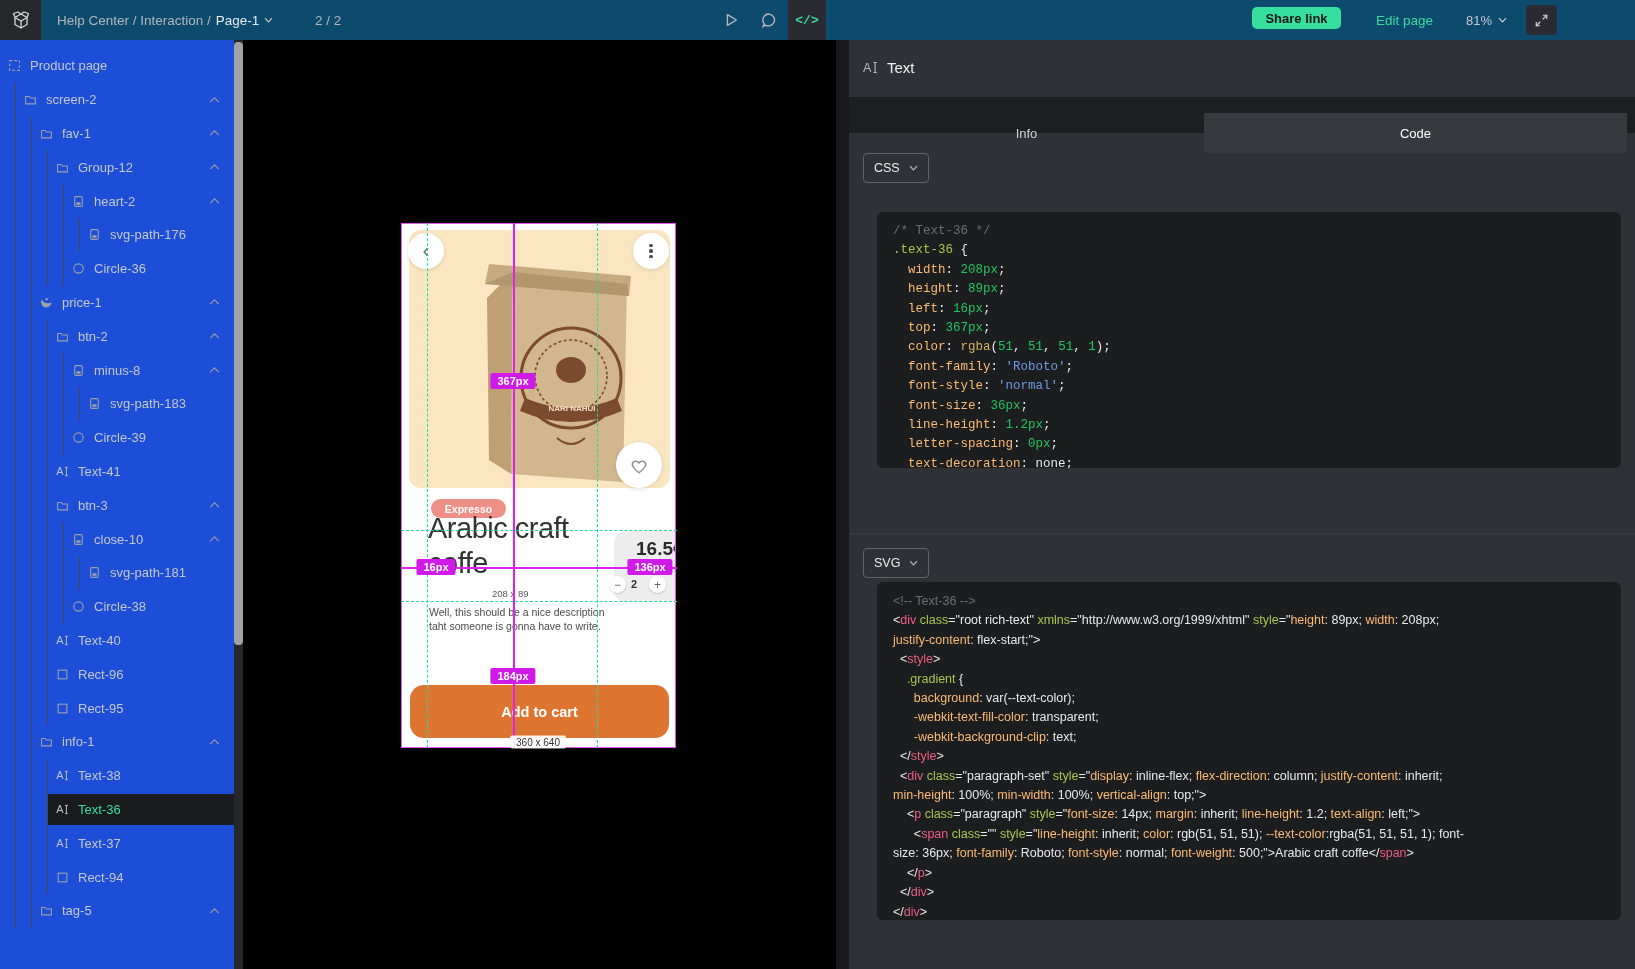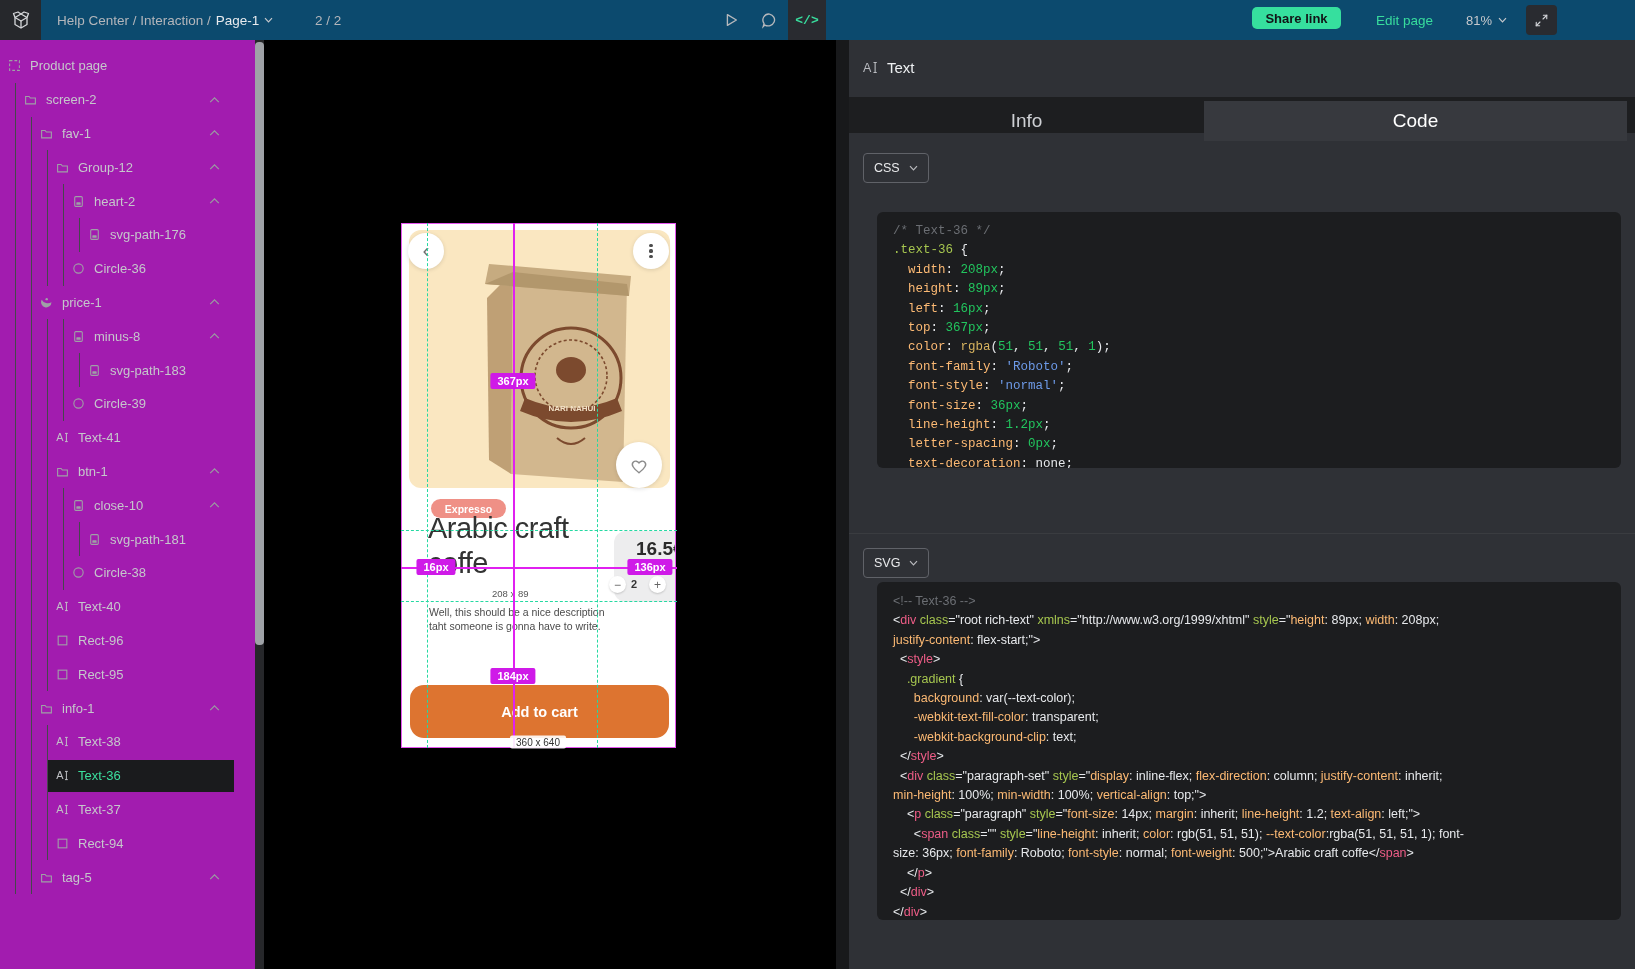--- a/index.html
+++ b/index.html
@@ -14,21 +14,21 @@
   .tb-ic{position:absolute;top:0;height:40px;width:38px;display:flex;align-items:center;justify-content:center;cursor:pointer;}
   .code-tile{background:#292b30;}
   .code-glyph{font-family:"Liberation Mono",monospace;font-size:13px;font-weight:bold;color:#38dd9d;}
   .share-btn{position:absolute;left:1252px;top:7px;width:89px;height:22px;background:#36df9e;border-radius:5px;
     display:flex;align-items:center;justify-content:center;font-size:13px;font-weight:600;color:#121417;cursor:pointer;}
   .edit-link{position:absolute;left:1376px;top:0;height:40px;display:flex;align-items:center;font-size:13.5px;color:#38dd9d;cursor:pointer;}
   .zoom-ctl{position:absolute;left:1466px;top:0;height:40px;display:flex;align-items:center;gap:6px;font-size:13px;color:#c6c8cc;cursor:pointer;}
   .expand-tile{position:absolute;left:1526px;top:5px;width:31px;height:30px;background:#292b30;border-radius:4px;
     display:flex;align-items:center;justify-content:center;cursor:pointer;}
   
-  .sidebar{position:absolute;left:0;top:40px;width:264px;height:929px;background:#a21caf;z-index:40;}
+  .sidebar{position:absolute;left:0;top:40px;width:243px;height:929px;background:#1d4ed8;z-index:40;}
   .tree{position:absolute;left:0;top:9px;width:234px;}
   .trow{height:33.8px;display:flex;align-items:center;position:relative;cursor:pointer;}
   .tg{position:absolute;top:0;bottom:0;width:1px;background:#45474c;}
   .tic{width:13px;height:13px;display:inline-block;flex:none;position:relative;}
   .tic svg{width:13px;height:13px;display:block;}
   .tlb{margin-left:9px;font-size:13px;color:#c5c7cb;position:relative;white-space:nowrap;}
   .tch{position:absolute;right:14px;top:50%;transform:translateY(-50%);width:11px;height:7px;}
   .tch svg{width:11px;height:7px;display:block;}
   .trow.sel::before{content:'';position:absolute;left:48px;right:0;top:1px;bottom:1px;background:#1a1b1d;}
   .trow.sel .tlb{color:#3bdf9e;}
@@ -63,21 +63,21 @@
   .mbadge{position:absolute;transform:translate(-50%,-50%);background:#cf1ae8;color:#fff;font-size:11px;font-weight:600;
     padding:2px 7px;border-radius:2px;z-index:7;white-space:nowrap;}
   .size-label{position:absolute;left:295px;top:702px;transform:translate(-50%,-50%);background:rgba(255,255,255,.9);
     color:#333;font-size:10px;padding:1px 6px;border-radius:2px;z-index:7;white-space:nowrap;}
   
   .panel{position:absolute;left:836px;top:40px;width:799px;height:929px;background:#2f3136;}
   .gutter{position:absolute;left:0;top:0;width:13px;height:929px;background:#18191b;z-index:9;}
   .p-head{position:absolute;left:27px;top:14px;height:26px;display:flex;align-items:center;gap:9px;}
   .p-head .tt{font-size:15px;color:#eef0f2;}
   .tabbar{position:absolute;left:0;top:57px;width:799px;height:36px;background:#1d1e20;}
-  .tab{position:absolute;top:4px;height:40px;display:flex;align-items:center;justify-content:center;font-size:19px;cursor:pointer;}
+  .tab{position:absolute;top:16px;height:40px;display:flex;align-items:center;justify-content:center;font-size:13px;cursor:pointer;}
   .tab-info{left:13px;width:355px;color:#ced0d4;}
   .tab-code{left:368px;width:423px;background:#37393e;color:#fff;}
   .dd{position:absolute;height:30px;border:1px solid #606268;border-radius:4px;display:flex;align-items:center;
     gap:9px;padding:0 10px;font-size:12.5px;color:#e9eaec;cursor:pointer;}
   .dd-css{left:27px;top:113px;}
   .dd-svg{left:27px;top:508px;}
   .codecard{position:absolute;left:41px;width:744px;background:#1c1d1f;border-radius:6px;padding:10px 16px;
     font-size:12.5px;line-height:19.4px;white-space:pre;overflow:hidden;}
   .card-css{top:172px;height:256px;font-family:Liberation Mono, monospace;}
   .card-svg{top:542px;height:338px;}
@@ -255,20 +255,36 @@
         <span class="tch">
           <svg viewBox="0 0 11 7">
             <path d="M1.2 5.6 L5.5 1.4 L9.8 5.6" fill="none" stroke="#9a9ca1" stroke-width="1.2"></path>
           </svg>
         </span>
       </div>
       <div class="trow">
         <span class="tg" style="left: 15px;"></span>
         <span class="tg" style="left: 31px;"></span>
         <span class="tg" style="left: 47px;"></span>
+        <span class="tic" style="margin-left: 56px;">
+          <svg viewBox="0 0 12 12">
+            <path d="M1.5 3.2h3.2l1.2 1.4h4.6V10h-9z" fill="none" stroke="#9fa1a6"></path>
+          </svg>
+        </span>
+        <span class="tlb">btn-2</span>
+        <span class="tch">
+          <svg viewBox="0 0 11 7">
+            <path d="M1.2 5.6 L5.5 1.4 L9.8 5.6" fill="none" stroke="#9a9ca1" stroke-width="1.2"></path>
+          </svg>
+        </span>
+      </div>
+      <div class="trow">
+        <span class="tg" style="left: 15px;"></span>
+        <span class="tg" style="left: 31px;"></span>
+        <span class="tg" style="left: 47px;"></span>
         <span class="tg" style="left: 63px;"></span>
         <span class="tic" style="margin-left: 72px;">
           <svg viewBox="0 0 12 12">
             <rect x="2.5" y="1.5" width="7" height="9" rx="1" fill="none" stroke="#9fa1a6"></rect>
             <rect x="4" y="6.8" width="4" height="2.2" rx="0.5" fill="#9fa1a6"></rect>
           </svg>
         </span>
         <span class="tlb">minus-8</span>
         <span class="tch">
           <svg viewBox="0 0 11 7">
@@ -316,21 +332,21 @@
       </div>
       <div class="trow">
         <span class="tg" style="left: 15px;"></span>
         <span class="tg" style="left: 31px;"></span>
         <span class="tg" style="left: 47px;"></span>
         <span class="tic" style="margin-left: 56px;">
           <svg viewBox="0 0 12 12">
             <path d="M1.5 3.2h3.2l1.2 1.4h4.6V10h-9z" fill="none" stroke="#9fa1a6"></path>
           </svg>
         </span>
-        <span class="tlb">btn-1</span>
+        <span class="tlb">btn-3</span>
         <span class="tch">
           <svg viewBox="0 0 11 7">
             <path d="M1.2 5.6 L5.5 1.4 L9.8 5.6" fill="none" stroke="#9a9ca1" stroke-width="1.2"></path>
           </svg>
         </span>
       </div>
       <div class="trow">
         <span class="tg" style="left: 15px;"></span>
         <span class="tg" style="left: 31px;"></span>
         <span class="tg" style="left: 47px;"></span>

